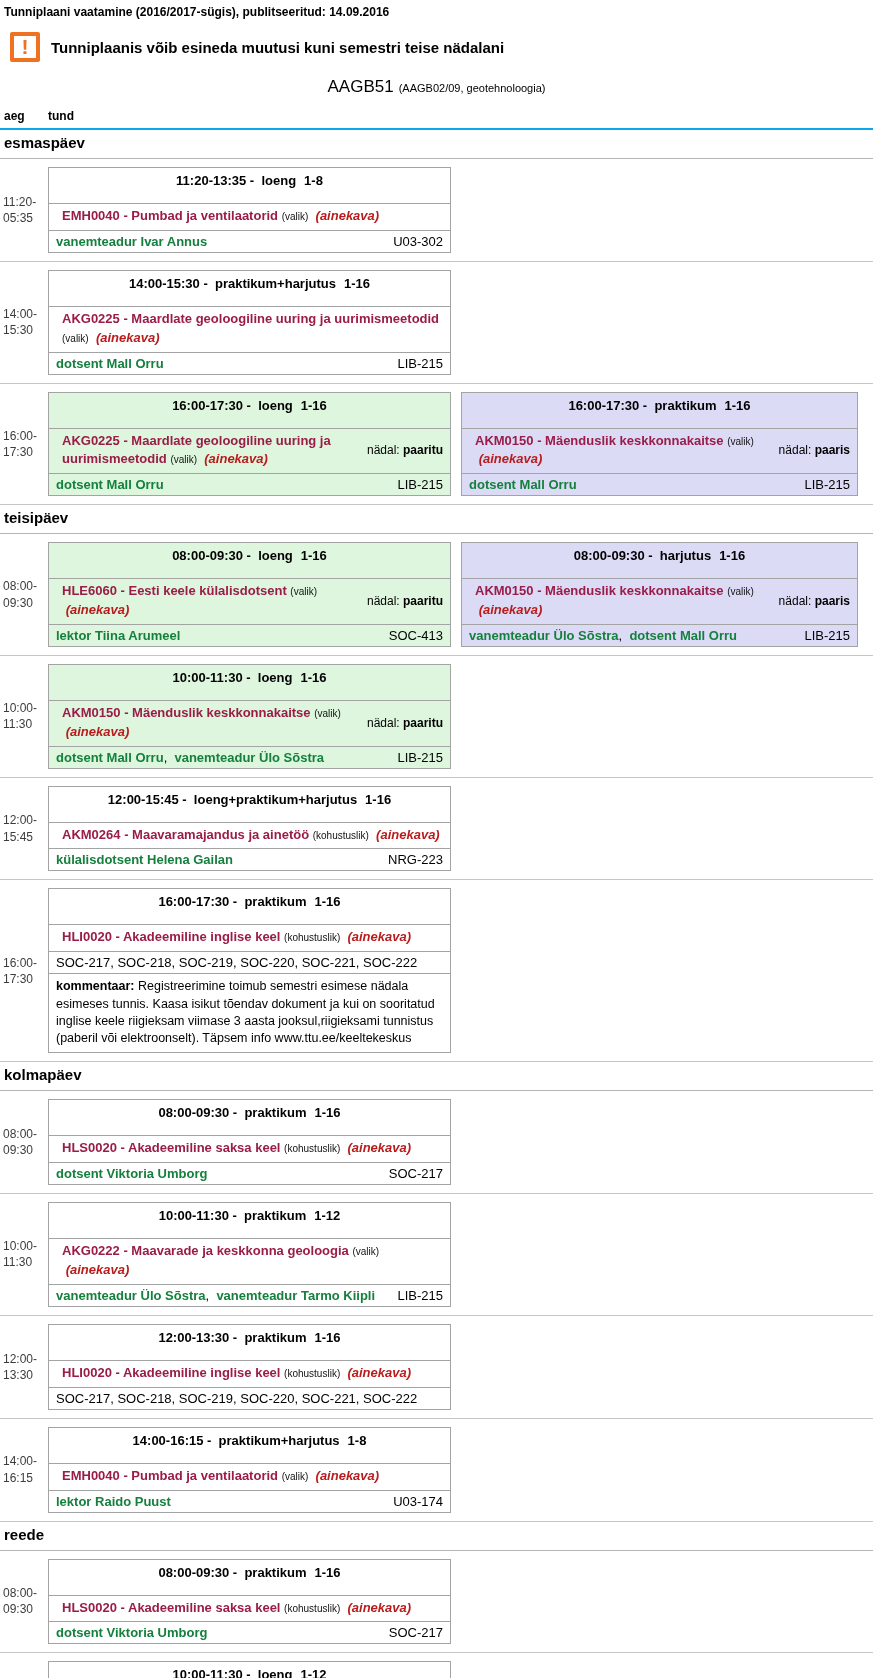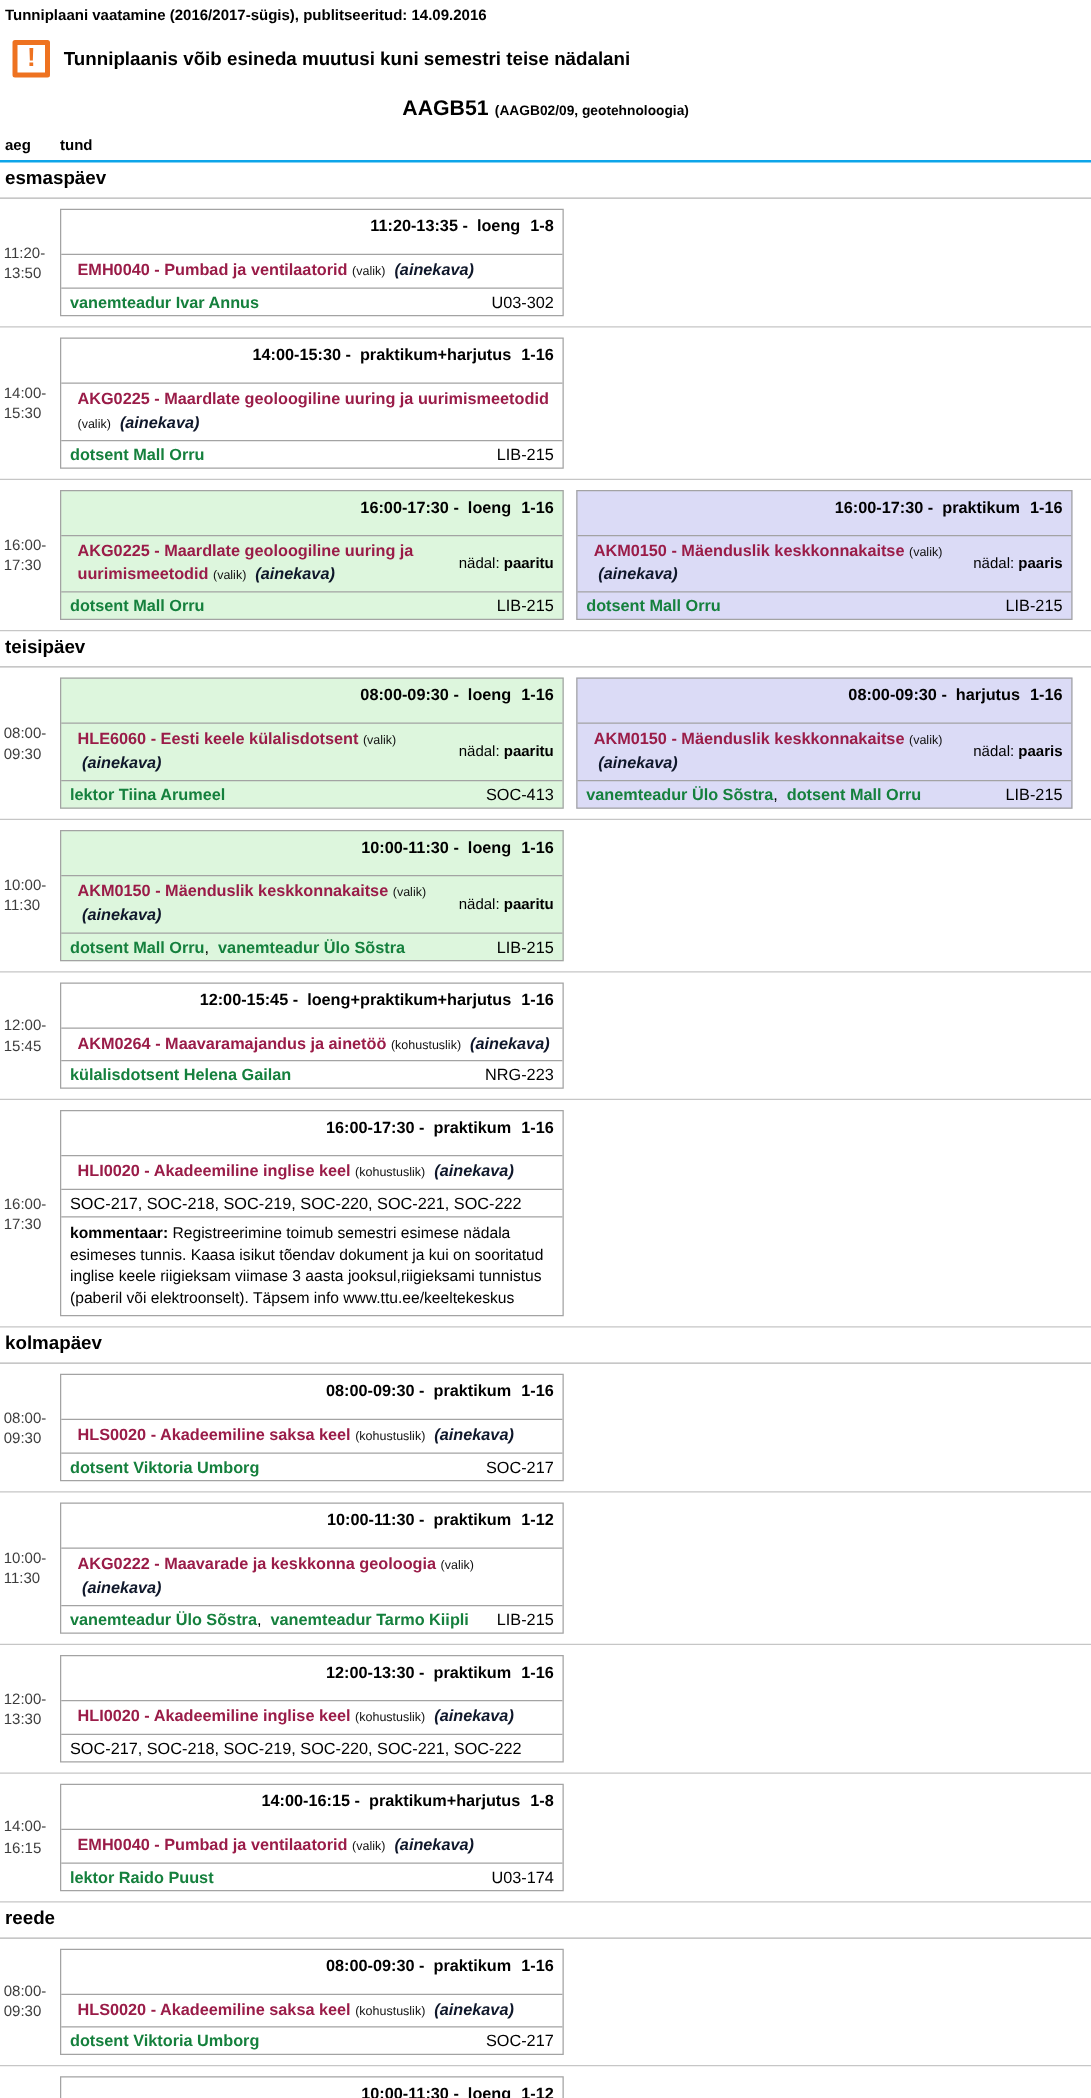--- a/index.html
+++ b/index.html
@@ -14,44 +14,44 @@
   .page-title { font-size:12px; font-weight:bold; padding:5px 4px 0 4px; }
   .warning-row { display:flex; align-items:center; margin:13px 0 6px 10px; }
   .warn-icon {
     width:30px; height:30px; flex:0 0 auto;
     border:4px solid #ee7220; border-radius:2px;
     color:#ee7220; background:#fff;
     font-weight:bold; font-size:21px; line-height:22px; text-align:center;
     margin-right:11px;
   }
   .warning-text { font-size:15px; font-weight:bold; }
-  .sched-title { text-align:center; font-size:17px; font-weight:bold; margin:15px 0 9px 0; }
+  .sched-title { text-align:center; font-size:17px; font-weight:normal; margin:15px 0 9px 0; }
   .sched-title .detail { font-size:11px; margin-left:5px; }
   .cols-header { display:flex; font-size:12px; font-weight:bold; padding:3px 0 5px 0; border-bottom:2px solid #0ea5e9; }
   .cols-header .aeg { width:48px; flex:0 0 48px; padding-left:4px; }
   .day-header { font-size:15px; font-weight:bold; padding:4px 4px 7px 4px; border-bottom:1px solid #b5b5b5; }
   .slot { display:flex; align-items:flex-start; padding:8px 0; border-bottom:1px solid #c6c6c6; }
   .slot-time {
     width:48px; flex:0 0 48px; padding-left:3px;
     font-size:12px; color:#3c3c3c; line-height:1.35;
     display:flex; flex-direction:column; justify-content:center; align-self:stretch;
   }
   .slot-cards { width:403px; flex:0 0 403px; display:flex; flex-direction:column; }
   .slot-cards.right { width:397px; flex:0 0 397px; margin-left:10px; }
   .card { border:1px solid #a3a3a3; background:#fff; font-size:13px; }
   .card.green  { background:#ddf6dd; }
   .card.purple { background:#dbdbf6; }
-  .card-header { display:flex; justify-content:flex-end; padding:5px 7px 15px 7px; font-weight:bold; font-size:13px; }
+  .card-header { display:flex; justify-content:center; padding:5px 7px 15px 7px; font-weight:bold; font-size:13px; }
   .card-header .weeks { white-space:nowrap; padding-left:8px; }
   .card-row { border-top:1px solid #a3a3a3; }
   .card-course { display:flex; justify-content:space-between; align-items:center; padding:3px 7px 4px 7px; }
   .course-left { padding-left:6px; line-height:1.45; }
   .course-link { color:#9a1c48; font-weight:bold; text-decoration:none; cursor:pointer; }
   .kind { font-size:10px; color:#111; }
-  .ainekava { font-weight:bold; font-style:italic; color:#0f172a; text-decoration:none; cursor:pointer; }
+  .ainekava { font-weight:bold; font-style:italic; color:#b91c1c; text-decoration:none; cursor:pointer; }
   .nadal { font-size:12px; white-space:nowrap; padding-left:10px; }
   .card-rooms { text-align:left; padding:3px 7px; }
   .card-footer { display:flex; justify-content:space-between; padding:3px 7px; }
   .lect-link { color:#15803d; font-weight:bold; text-decoration:none; cursor:pointer; }
   .room { white-space:nowrap; padding-left:8px; }
   .card-comment { padding:4px 7px 5px 7px; font-size:12.5px; line-height:1.38; }
 </style>
 </head>
 <body>
 
@@ -70,21 +70,21 @@
   <div class="cols-header">
     <span class="aeg">aeg</span>
     <span class="tund">tund</span>
   </div>
 
   <div id="days">
       <div class="day-header">esmaspäev</div>
       <div class="slot">
         <div class="slot-time">
           <div>11:20-</div>
-          <div>13:50</div>
+          <div>05:35</div>
         </div>
         <div class="slot-cards">
           <div class="card white">
             <div class="card-header">
               <span class="time-type"><span>11:20-13:35</span> -&nbsp; <span>loeng</span></span>
               <span class="weeks">1-8</span>
             </div>
             <div class="card-course card-row">
               <span class="course-left"><a class="course-link">EMH0040 - Pumbad ja ventilaatorid</a> <span class="kind">(valik)</span> &nbsp;<a class="ainekava">(ainekava)</a></span>
             </div>

